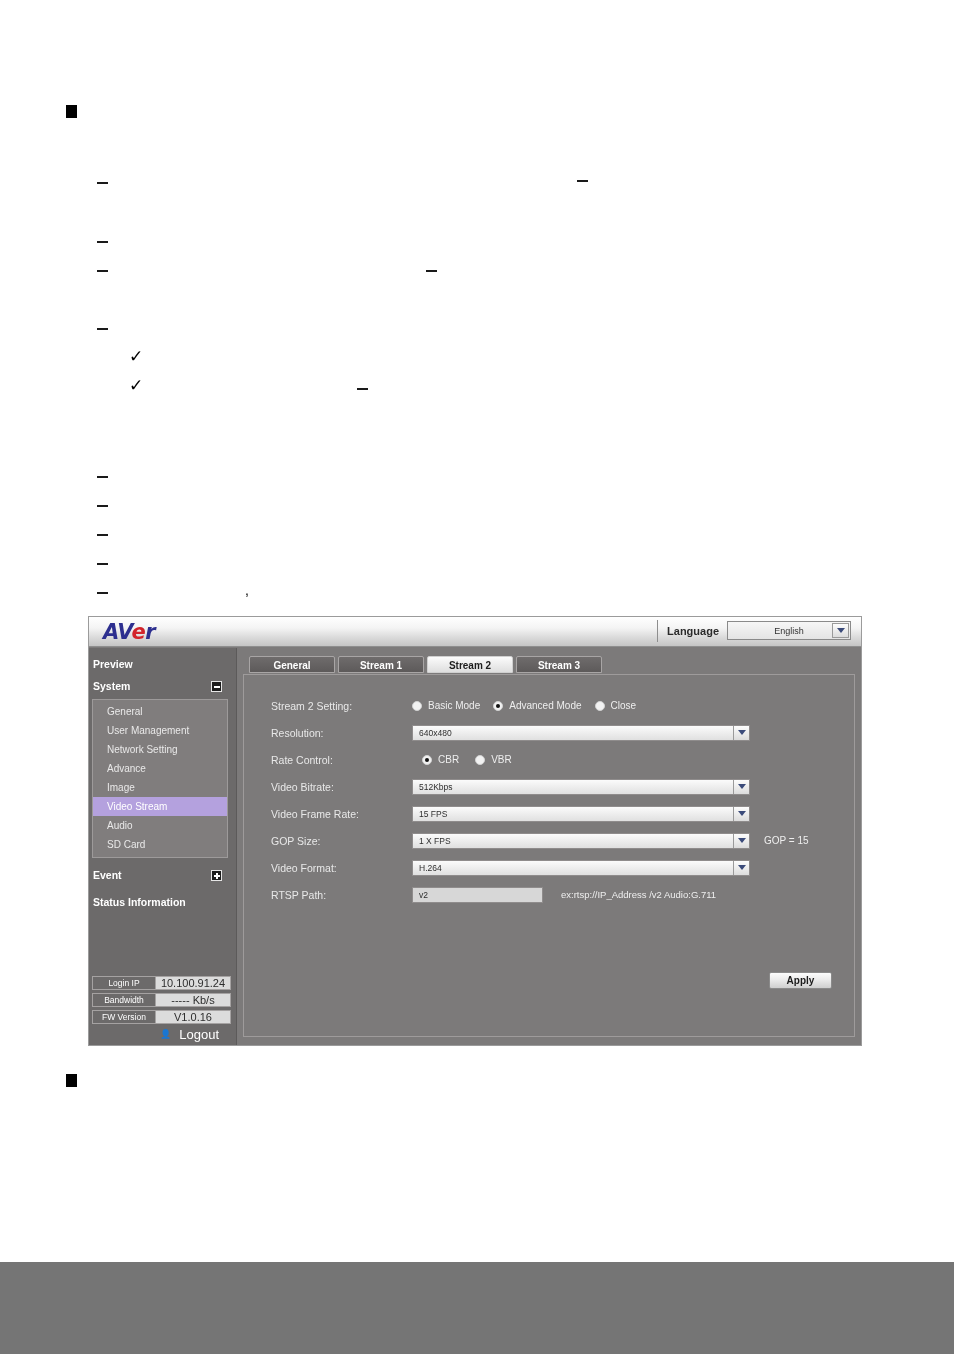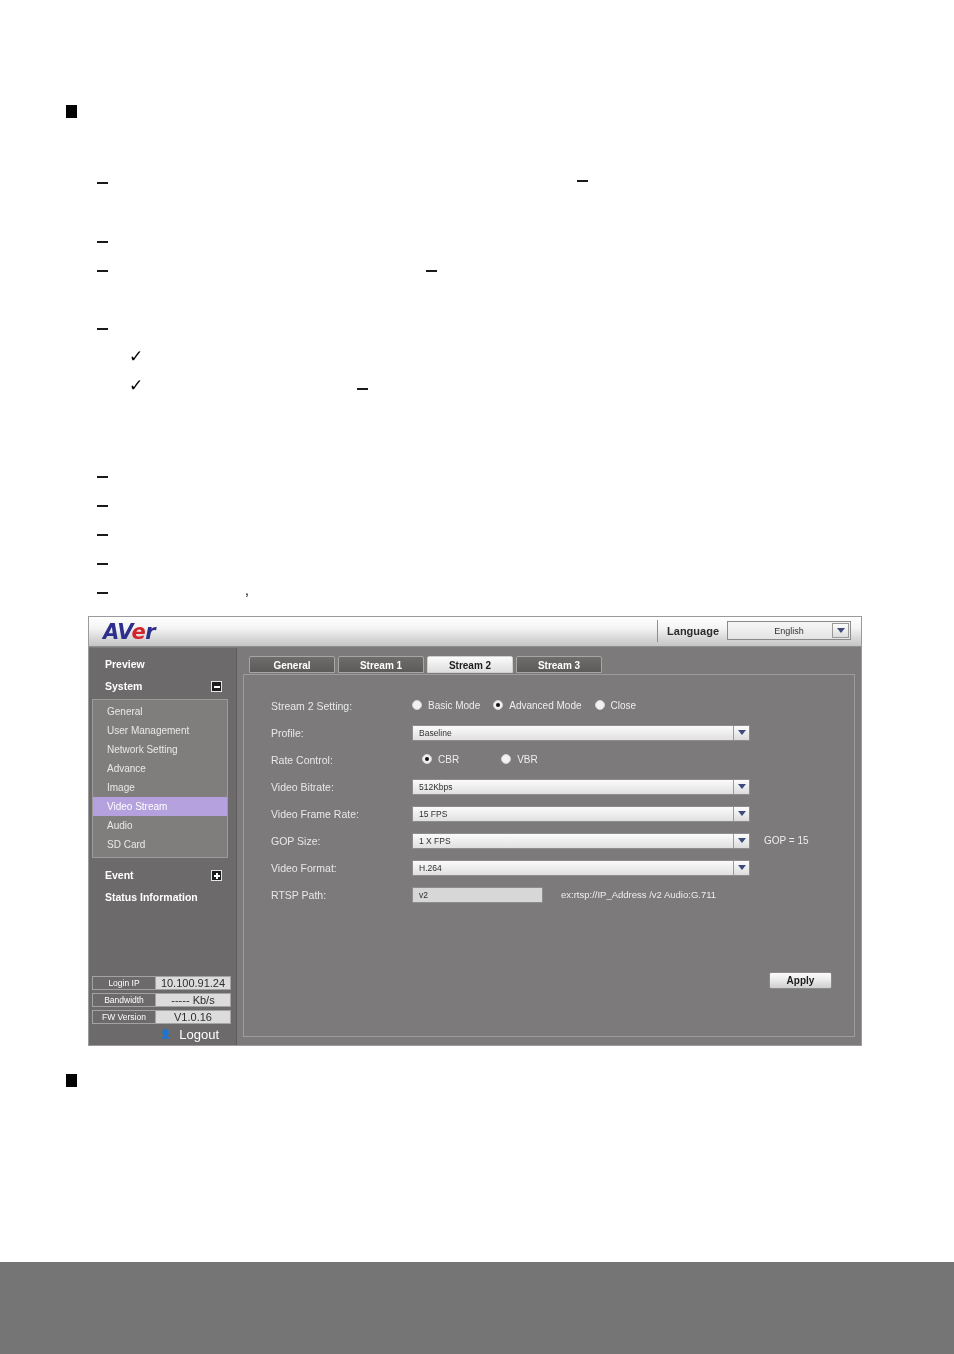--- a/index.html
+++ b/index.html
@@ -151,21 +151,21 @@
     top: 31px;
     width: 148px;
     height: 397px;
     background: #6c6a6a;
     border-right: 1px solid #5c5a5a;
     box-sizing: border-box;
   }
   .side-top-item {
     height: 22px;
     line-height: 22px;
-    padding-left: 16px;
+    padding-left: 4px;
     color: #ffffff;
     font-weight: bold;
     font-size: 10.5px;
     position: relative;
   }
   .side-top-item .pm {
     position: absolute;
     right: 14px;
     top: 6px;
     width: 11px;
@@ -318,21 +318,21 @@
     width: 141px;
     color: #e8e8e8;
     font-size: 10.5px;
   }
   .radio-group {
     display: flex;
     align-items: center;
   }
   .radio {
     display: flex;
-    align-items: flex-start;
+    align-items: flex-end;
     margin-right: 13px;
   }
   .rbtn {
     width: 10px; height: 10px;
     border-radius: 50%;
     background: #f2f2f2;
     border: 1px solid #d2d2d2;
     margin-right: 6px;
     position: relative;
     box-sizing: border-box;
@@ -483,21 +483,21 @@
       <div class="side-sub-item active"><span>Video Stream</span></div>
       <div class="side-sub-item"><span>Audio</span></div>
       <div class="side-sub-item"><span>SD Card</span></div>
     </div>
 
     <div style="margin-top:6px;">
       <div class="side-top-item">
         <span>Event</span>
         <span class="pm plus"></span>
       </div>
-      <div class="side-top-item" style="">
+      <div class="side-top-item" style="margin-top:5px;">
         <span>Status Information</span>
       </div>
     </div>
 
     <div class="side-status">
       <div class="st-row">
         <div class="st-key">Login IP</div>
         <div class="st-val">10.100.91.24</div>
       </div>
       <div class="st-row">
@@ -538,35 +538,35 @@
               <span class="rbtn on"></span>
               <span class="rlab">Advanced Mode</span>
             </div>
             <div class="radio">
               <span class="rbtn"></span>
               <span class="rlab">Close</span>
             </div>
           </div>
         </div>
 
-
-        <div class="row">
-          <div class="lbl">Profile:</div>
+        <div class="row">
+          <div class="lbl">Resolution:</div>
           <div class="sel">
-            <span class="sval">Baseline</span>
+            <span class="sval">640x480</span>
             <span class="sarrow">
                 <span class="arrow-g"></span>
               </span>
           </div>
         </div>
 
+
         <div class="row">
           <div class="lbl">Rate Control:</div>
           <div class="radio-group" style="padding-left:10px;">
-            <div class="radio" style="margin-right:42px;">
+            <div class="radio" style="margin-right:16px;">
               <span class="rbtn on"></span>
               <span class="rlab">CBR</span>
             </div>
             <div class="radio">
               <span class="rbtn"></span>
               <span class="rlab">VBR</span>
             </div>
           </div>
         </div>
 

